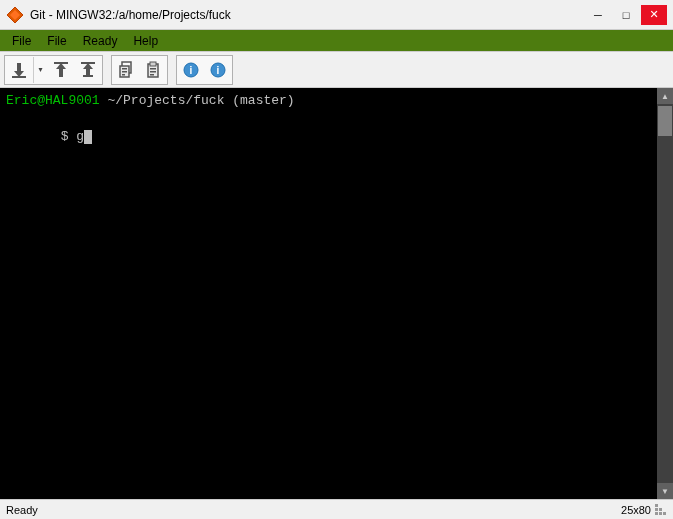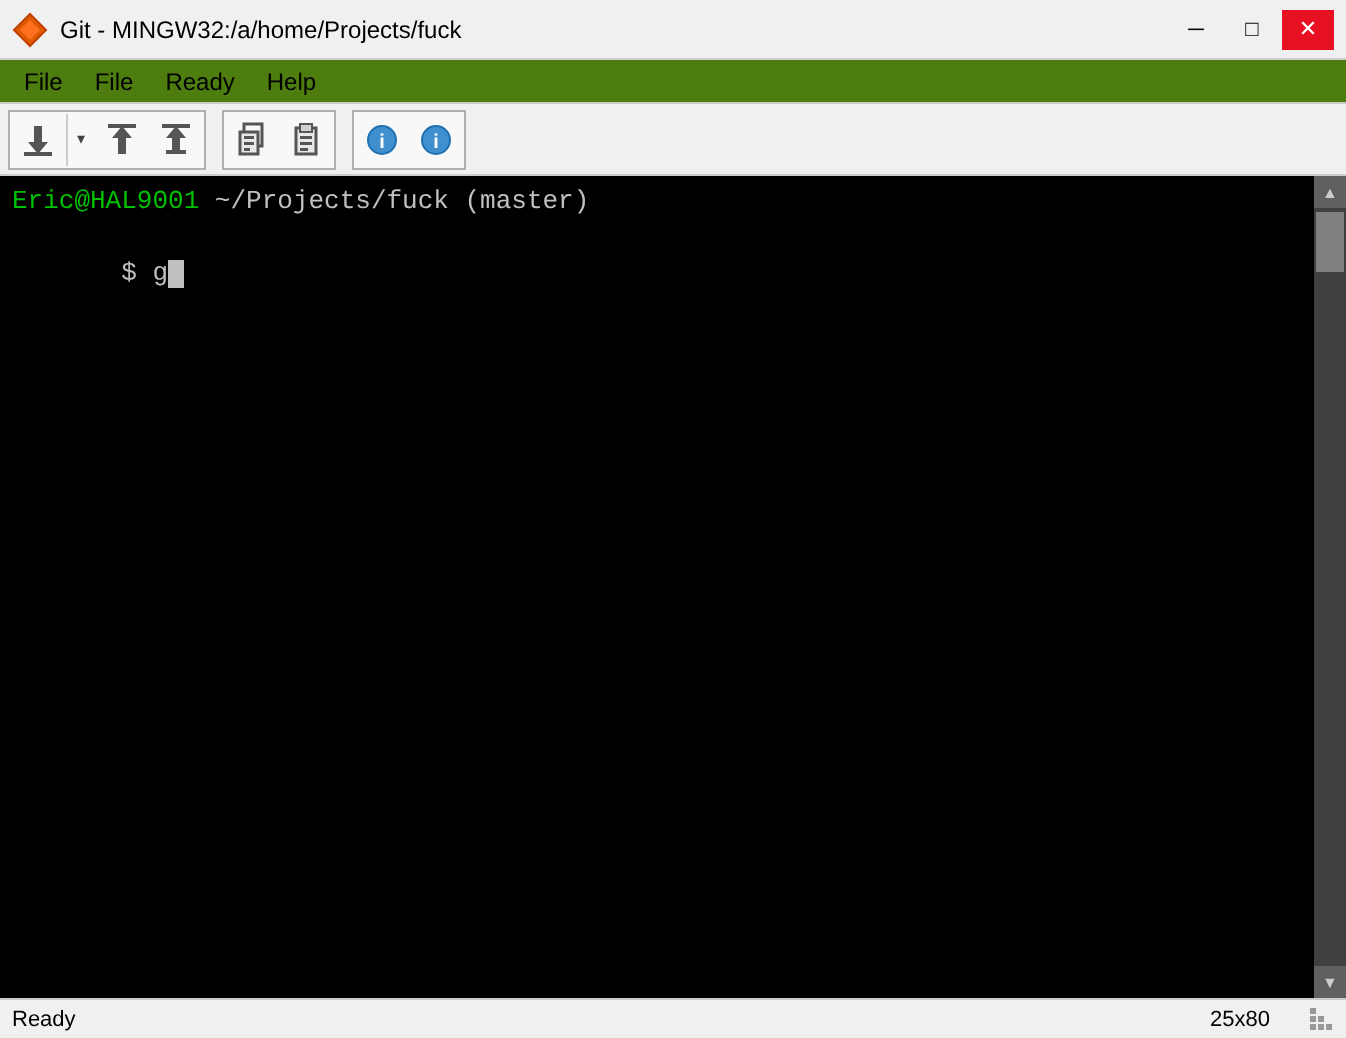--- a/index.html
+++ b/index.html
@@ -208,21 +208,21 @@
       height: 20px;
       padding: 0 6px;
       border-top: 1px solid #ccc;
       font-size: 11px;
       color: #000;
     }
 
     .status-right {
       display: flex;
       align-items: center;
-      gap: 20px;
+      gap: 4px;
     }
 
     .status-grip {
       width: 12px;
       height: 12px;
       display: grid;
       grid-template-columns: repeat(3, 3px);
       gap: 1px;
     }
 

